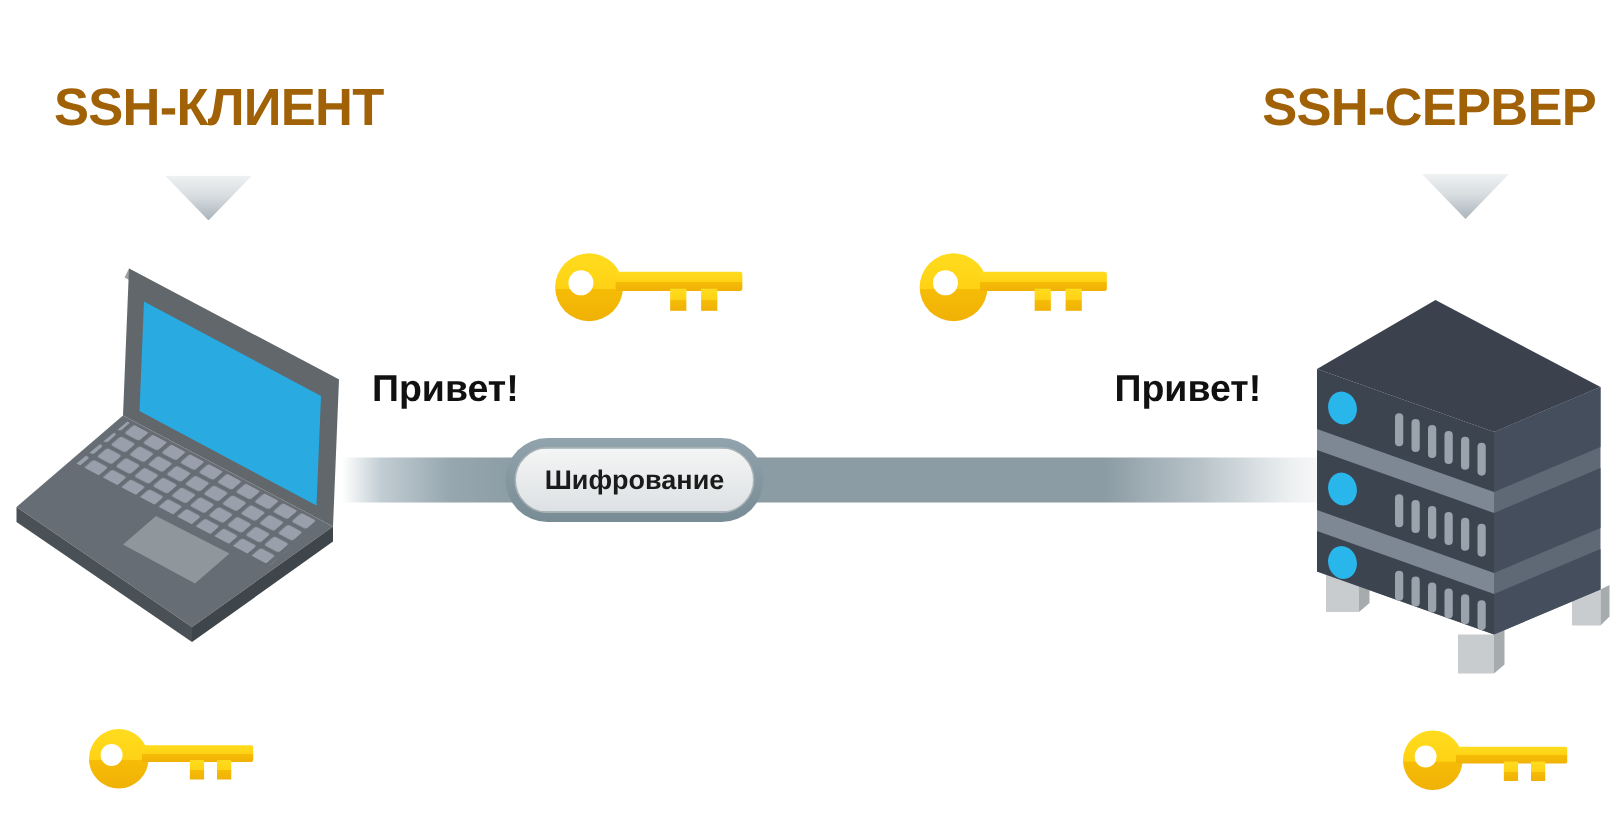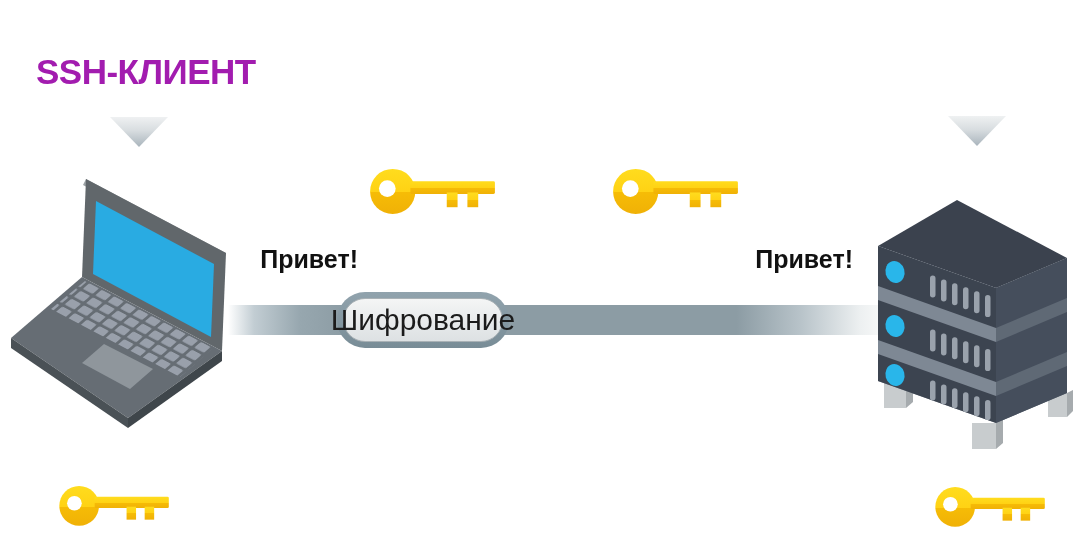--- a/index.html
+++ b/index.html
@@ -2,21 +2,21 @@
 <html><head>
 <meta charset="utf-8">
 <style>
   html,body{margin:0;padding:0;background:#fff;}
   .stage{
     position:relative;width:1080px;height:555px;overflow:hidden;background:#FFFFFF;
     font-family:"Liberation Sans", sans-serif;color:#1B1B1B;
   }
   .title{
     position:absolute;font-size:35px;font-weight:bold;letter-spacing:-0.5px;
-    color:#a21caf;white-space:nowrap;
+    color:#a16207;white-space:nowrap;
   }
   .title-left{left:36px;top:52px;}
   .title-right{right:16px;top:52px;}
   .tri{
     position:absolute;width:58px;height:30px;
     clip-path:polygon(0 0,100% 0,50% 100%);
     background:linear-gradient(180deg,#EFF1F2 0%,#D8DDE0 45%,#A9B4BC 100%);
   }
   .tri-left{left:110px;top:117px;}
   .tri-right{left:948px;top:116px;}
@@ -29,24 +29,24 @@
     background:linear-gradient(180deg,#91A3AD 0%,#788C96 100%);
     padding:6px;box-sizing:border-box;
   }
   .pill-encrypt{left:337px;width:172px;}
   .pill-decrypt{left:578px;width:194px;}
   .pill-inner{
     width:100%;height:100%;border-radius:22px;box-sizing:border-box;
     background:linear-gradient(180deg,#F4F5F5 0%,#DDE1E3 100%);
     border:1.5px solid #A9B1B5;
     display:flex;align-items:center;justify-content:center;
-    font-size:30px;font-weight:normal;color:#1B1B1B;white-space:nowrap;
+    font-size:18px;font-weight:bold;color:#1B1B1B;white-space:nowrap;
   }
   .msg{
-    position:absolute;top:245px;width:110px;text-align:right;
+    position:absolute;top:245px;width:110px;text-align:left;
     font-size:25px;font-weight:bold;color:#111;white-space:nowrap;
   }
   .msg-left{left:248px;}
   .msg-cipher{left:494px;}
   .msg-right{left:743px;}
   .key{position:absolute;}
   .key-top-1{left:369px;top:162px;width:128px;height:57px;}
   .key-top-2{left:612px;top:162px;width:128px;height:57px;}
   .key-bottom-left{left:58px;top:480px;width:113px;height:50px;}
   .key-bottom-right{left:934px;top:481px;width:113px;height:50px;}
@@ -75,20 +75,21 @@
           <rect x="42" y="19.5" width="86" height="13" rx="1.5"></rect>
           <rect x="79" y="31" width="11" height="15"></rect>
           <rect x="100" y="31" width="11" height="15"></rect>
         </g>
         <circle cx="18.5" cy="27" r="8.5" fill="#FFFFFF"></circle>
       </symbol>
     </defs>
   </svg>
 
   <div class="title title-left">SSH-КЛИЕНТ</div>
+  <div class="title title-right">SSH-СЕРВЕР</div>
 
   <div class="tri tri-left"></div>
   <div class="tri tri-right"></div>
 
   <div class="pipe"></div>
 
   <svg class="laptop" viewBox="0 0 240 265">
 
     <polygon points="78,16 218,90 215,96 75,22" fill="#9CA2A5"></polygon>
 

